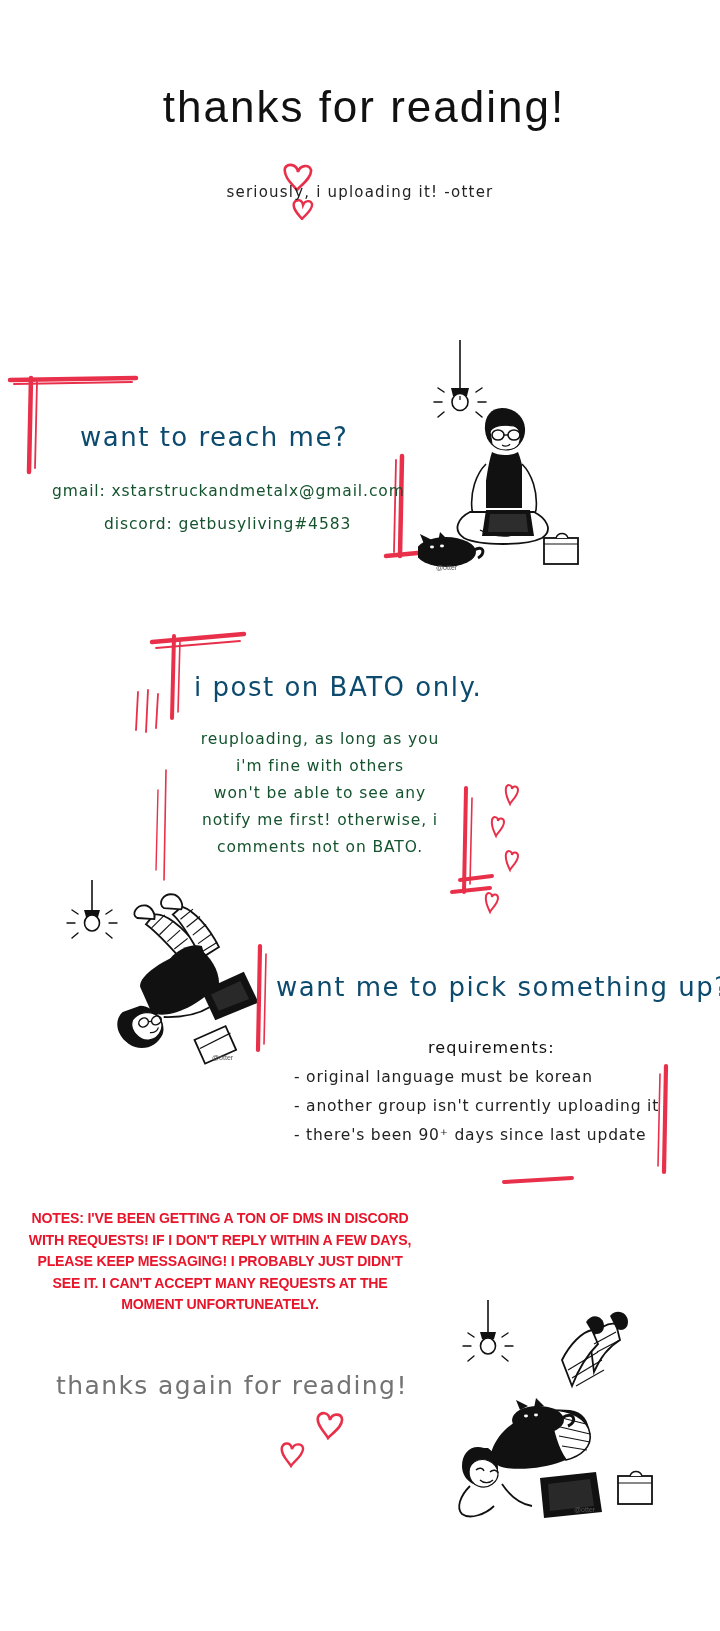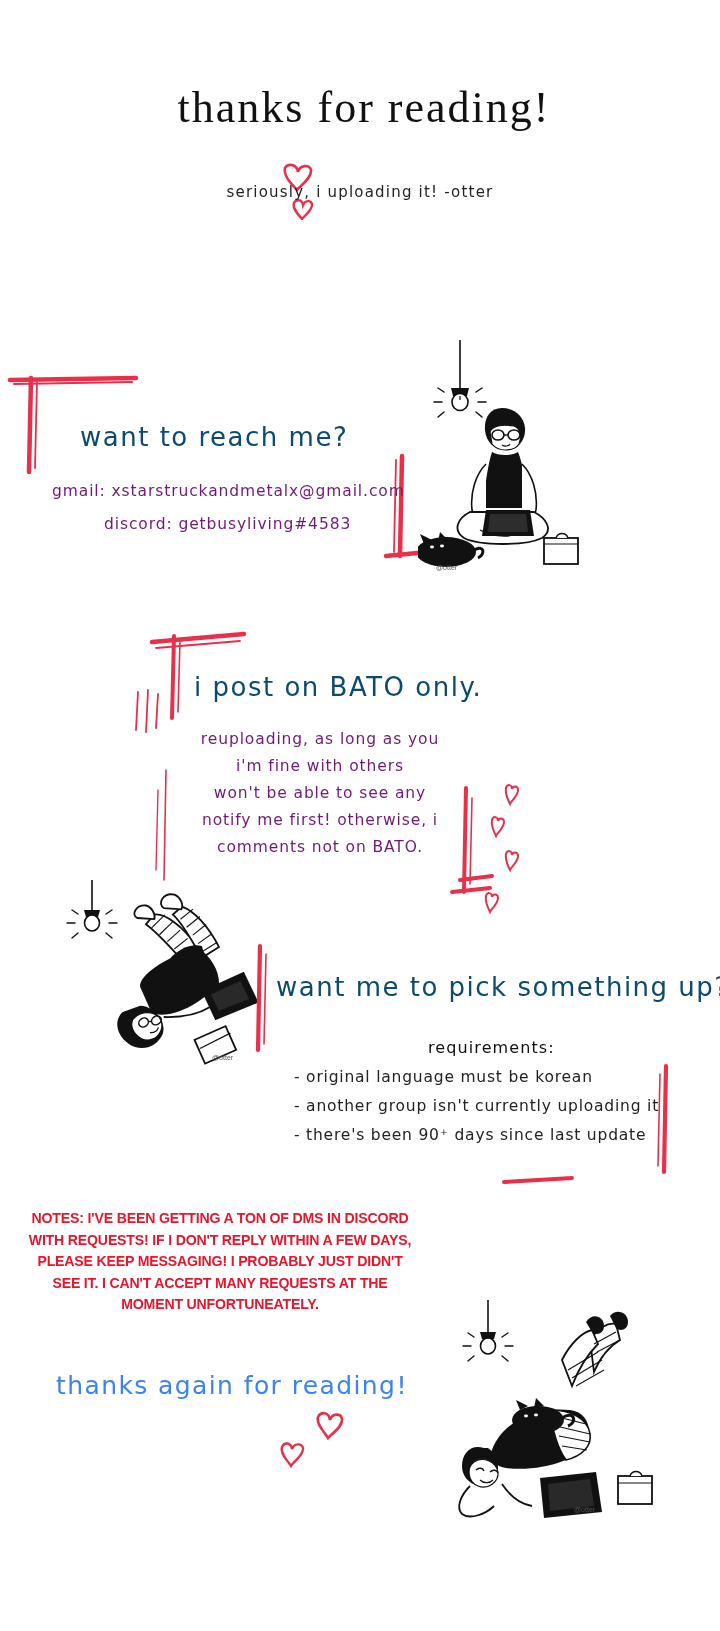--- a/index.html
+++ b/index.html
@@ -26,21 +26,21 @@
   
   .abs { position: absolute; }
 
   .title {
     left: 0; right: 0; top: 82px;
     text-align: center;
     font-size: 44px;
     letter-spacing: 2px;
     font-weight: 400;
     color: #111;
-    font-family: Liberation Serif, serif;
+    font-family: Liberation Sans, sans-serif;
     padding-left: 8px;
   }
 
   .subtitle {
     left: 0; right: 0; top: 183px;
     text-align: center;
     font-size: 15px;
     letter-spacing: 1.2px;
     color: #222;
   }
@@ -48,21 +48,21 @@
   .h2 {
     font-size: 26px;
     letter-spacing: 1.5px;
     color: #0c4a6e;
     white-space: nowrap;
   }
 
   .body-line {
     font-size: 15.5px;
     letter-spacing: 0.9px;
-    color: #701a75;
+    color: #14532d;
     white-space: nowrap;
   }
 
   .center-block { text-align: center; }
 
   .req-label {
     font-size: 16px;
     letter-spacing: 1.1px;
     color: #111;
   }
@@ -89,21 +89,21 @@
     transform: scaleX(0.93);
     transform-origin: center top;
   }
 
   .thanks-again {
     position: absolute;
     left: 56px;
     top: 1371px;
     font-size: 25px;
     letter-spacing: 1.4px;
-    color: #3b82f6;
+    color: #737373;
   }
 
   
   .scribble { position: absolute; pointer-events: none; }
   .sq { stroke: #e8304a; fill: none; }
 
   
   .heart { position: absolute; }
 
   

